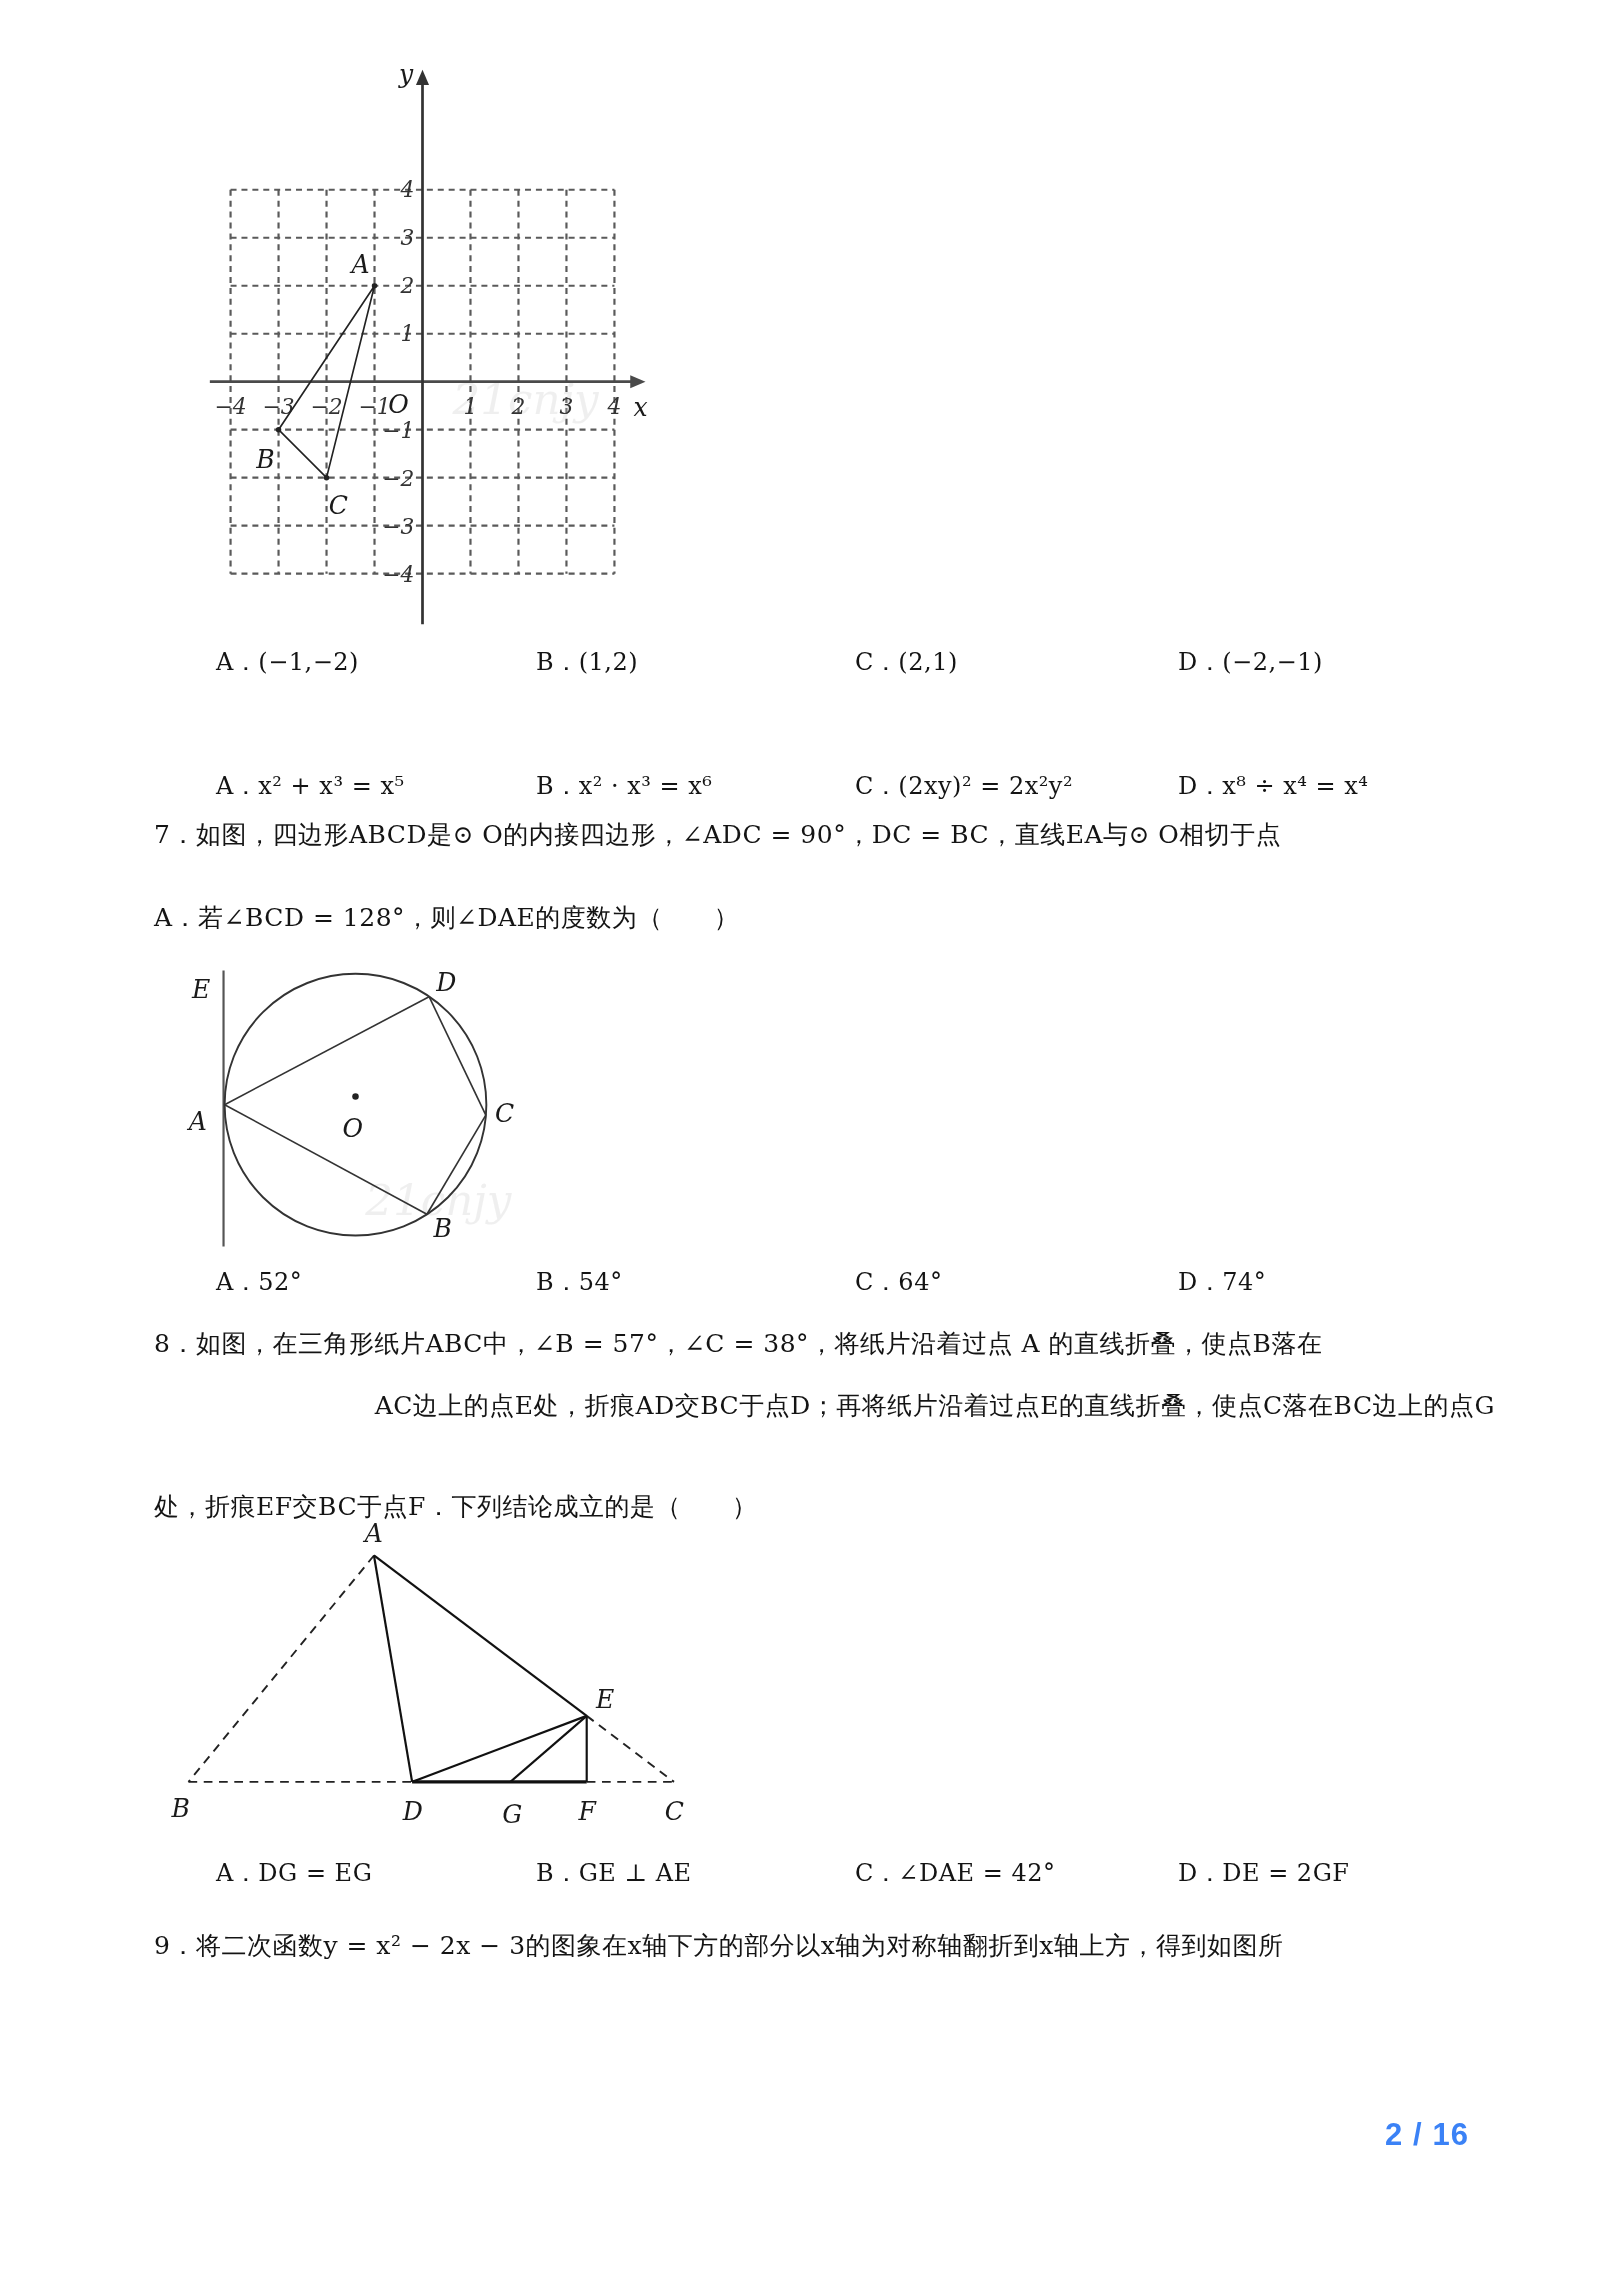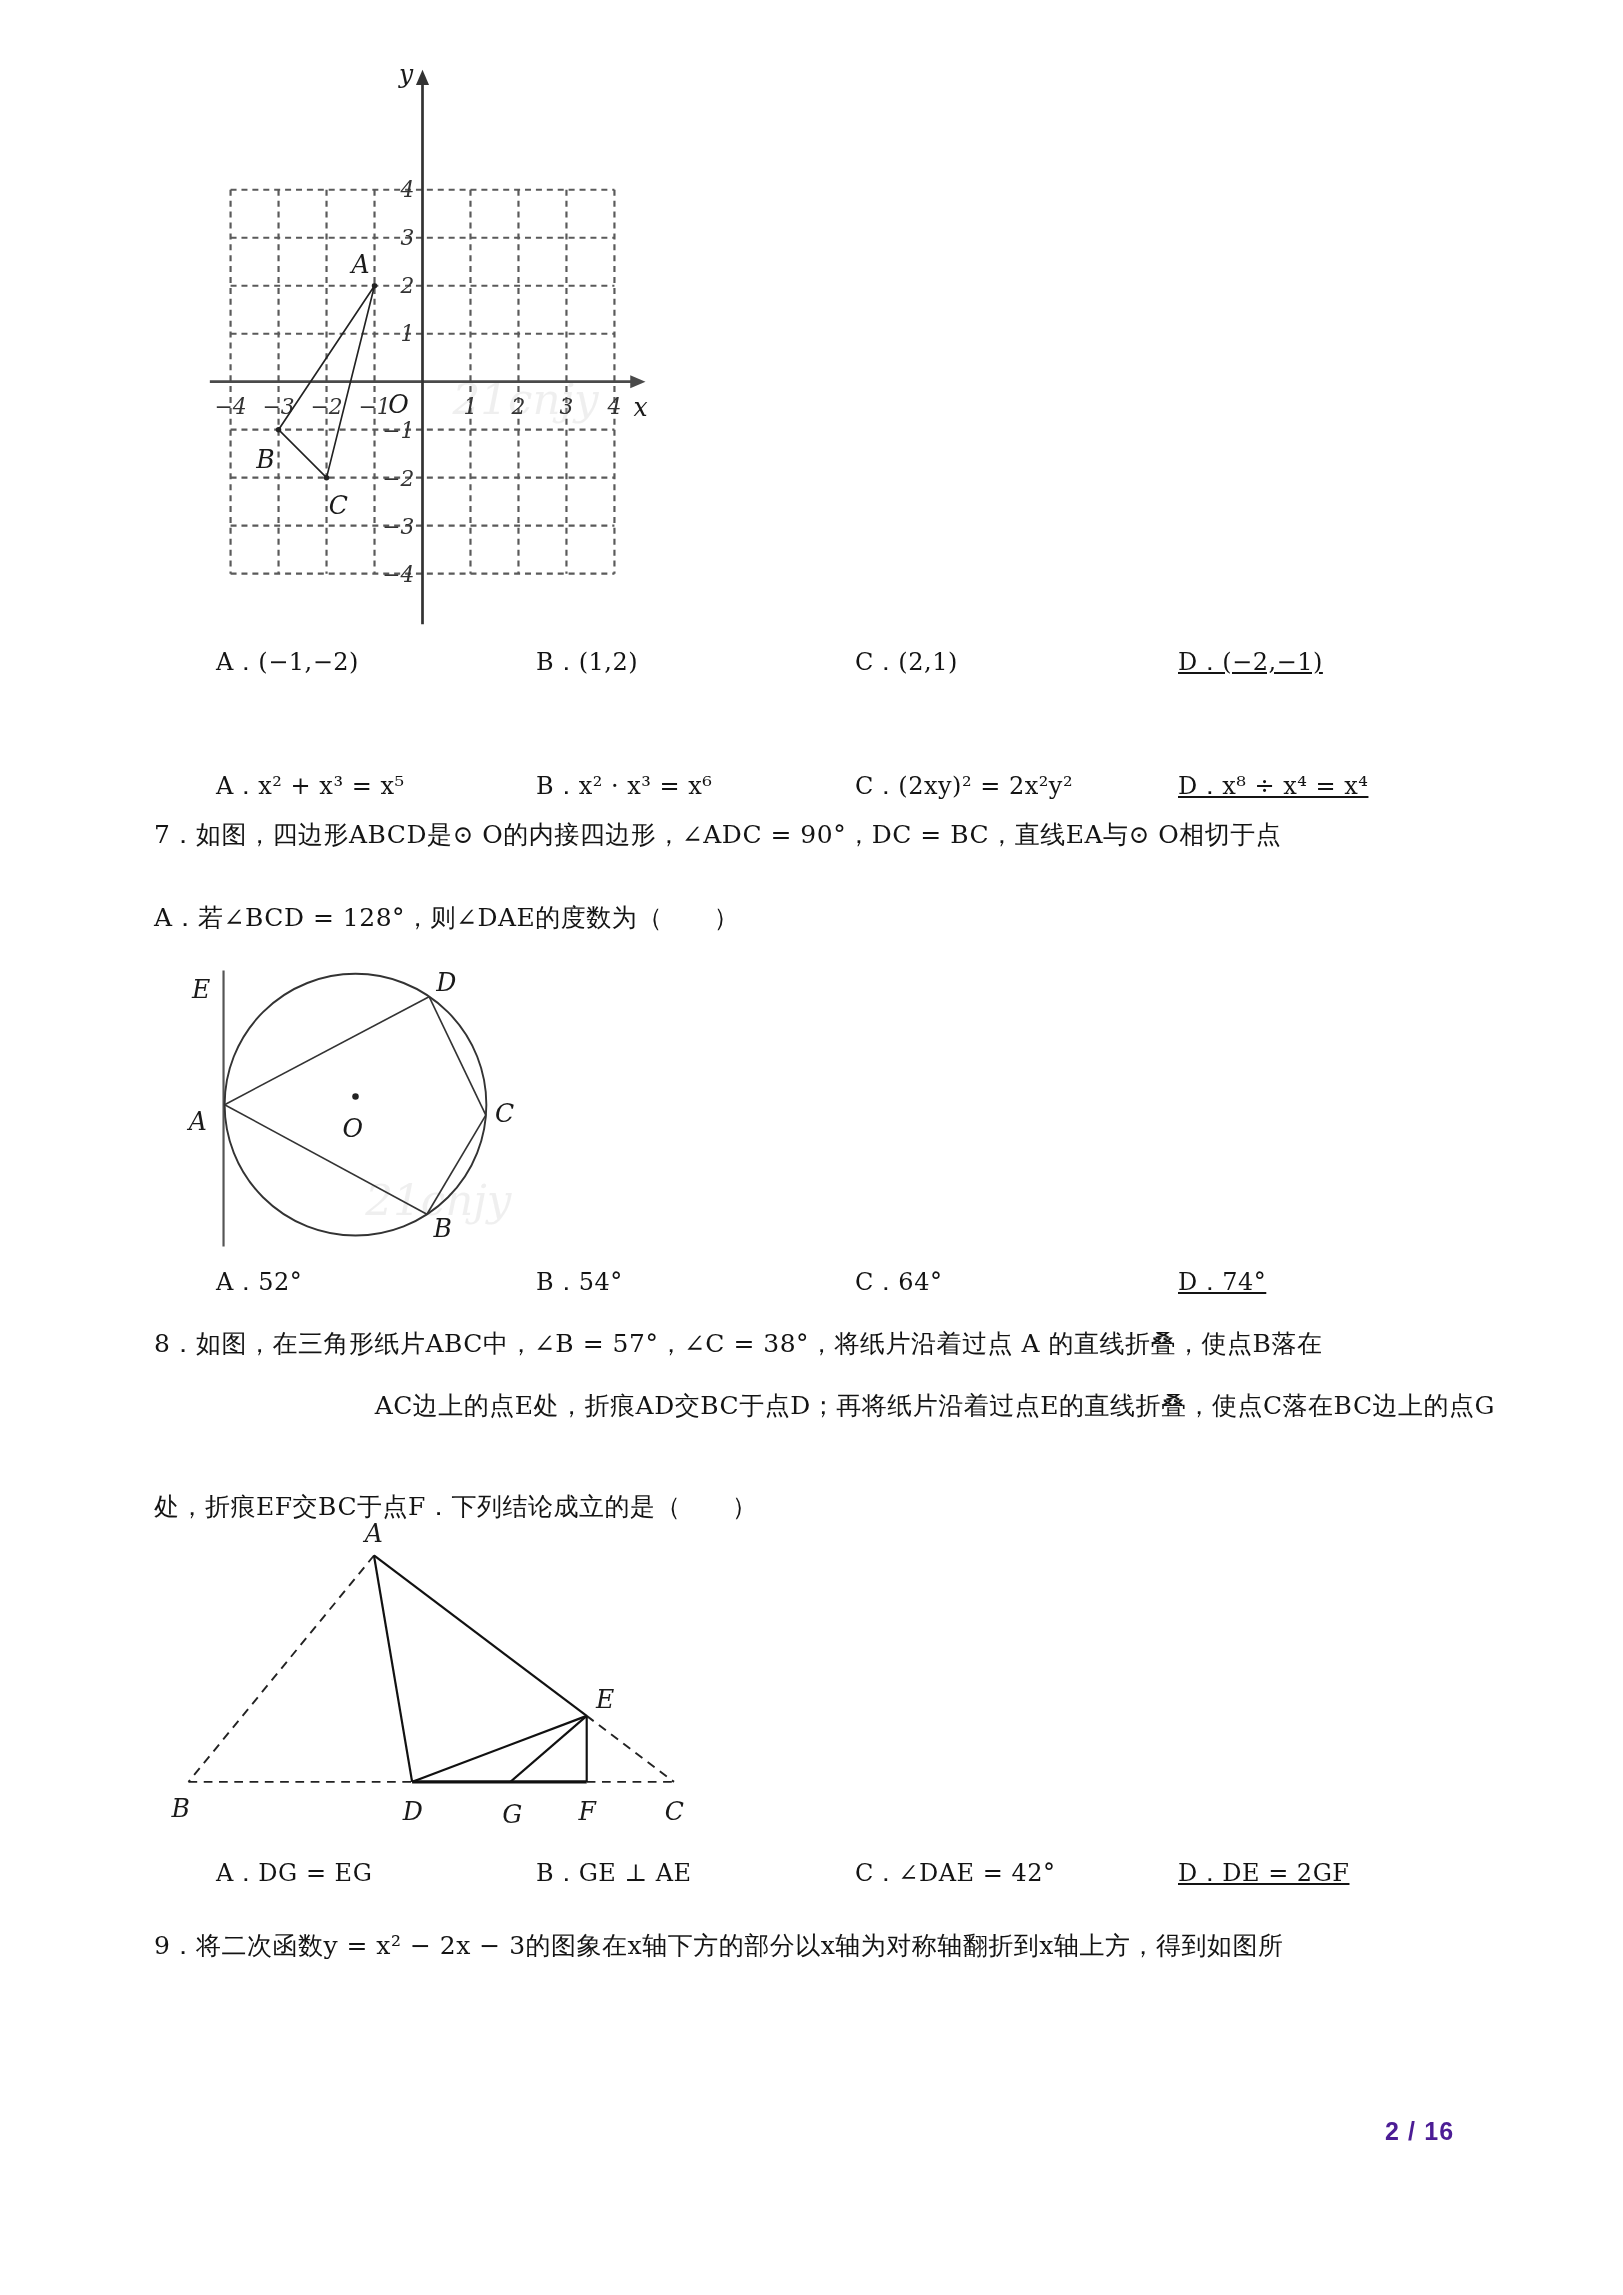--- a/index.html
+++ b/index.html
@@ -24,30 +24,30 @@
   .optrow{position:absolute;left:8px;width:100%;height:38px;margin-left:12px;}
   .optrow span{
     position:absolute;
     font-size:24px;
     white-space:nowrap;
     letter-spacing:0.5px;
   }
   .col1{left:196px;}
   .col2{left:516px;}
   .col3{left:835px;}
-  .col4{left:1158px;text-decoration:underline;}
+  .col4{left:1158px;}
   .fig{position:absolute;}
   .pagenum{
     position:absolute;
     left:1385px;
     top:2117px;
     font-family:"Liberation Sans","DejaVu Sans",sans-serif;
     font-weight:bold;
-    font-size:25px;
-    color:#4c1d95;
+    font-size:31px;
+    color:#3b82f6;
     letter-spacing:1.1px;
   }
   svg text{font-family:"DejaVu Serif","Liberation Serif",serif;}
   .lbl{font-size:46px;font-style:italic;fill:#1a1a1a;}
   .tick{font-size:40px;font-style:italic;fill:#333;}
   .wm{font-size:80px;fill:#c9c9c9;opacity:0.28;font-style:italic;}
 </style>
 </head>
 <body>
 

